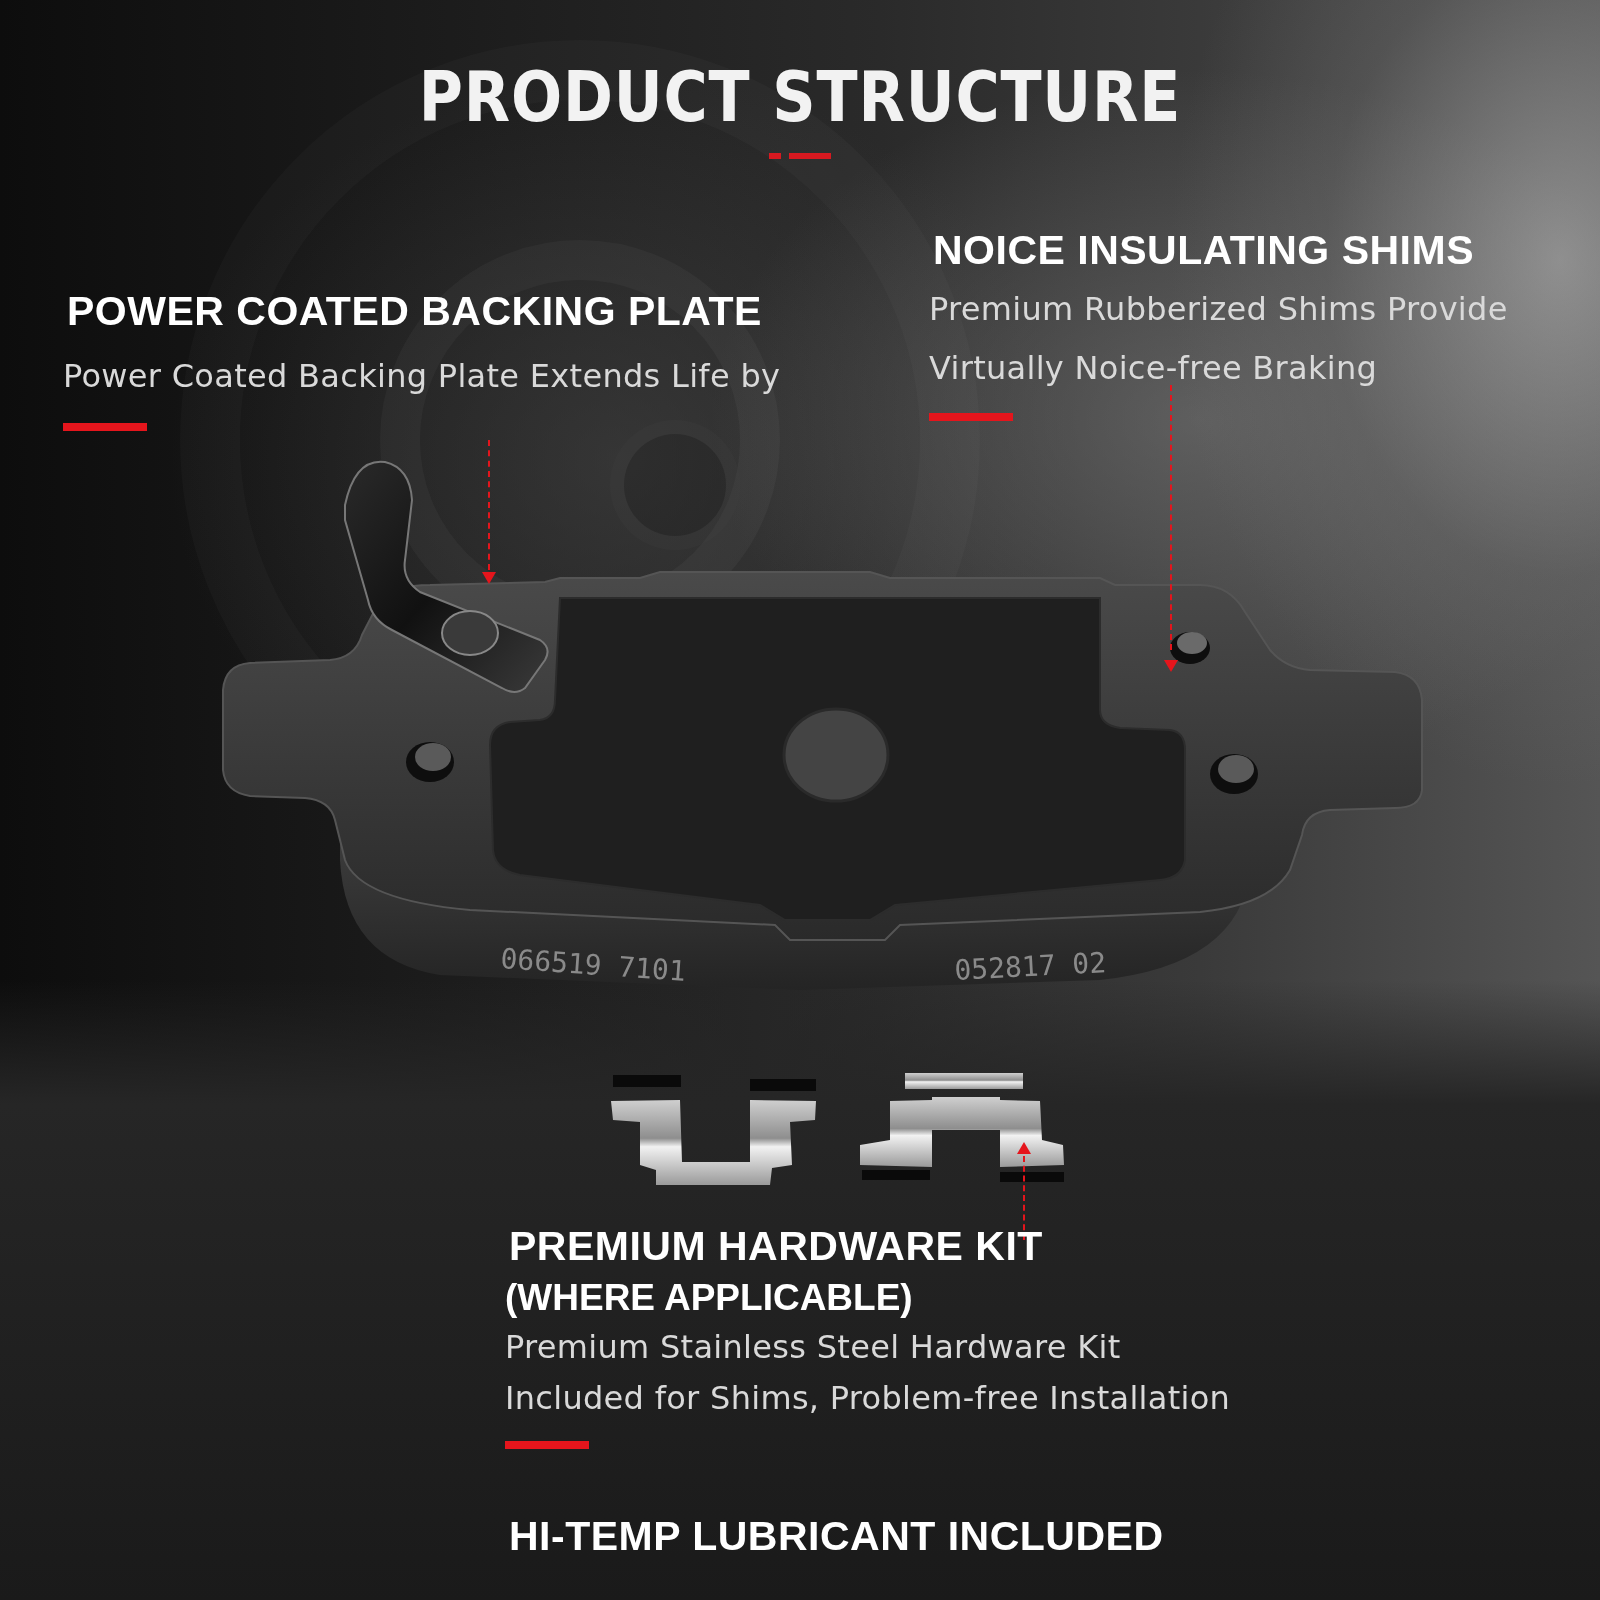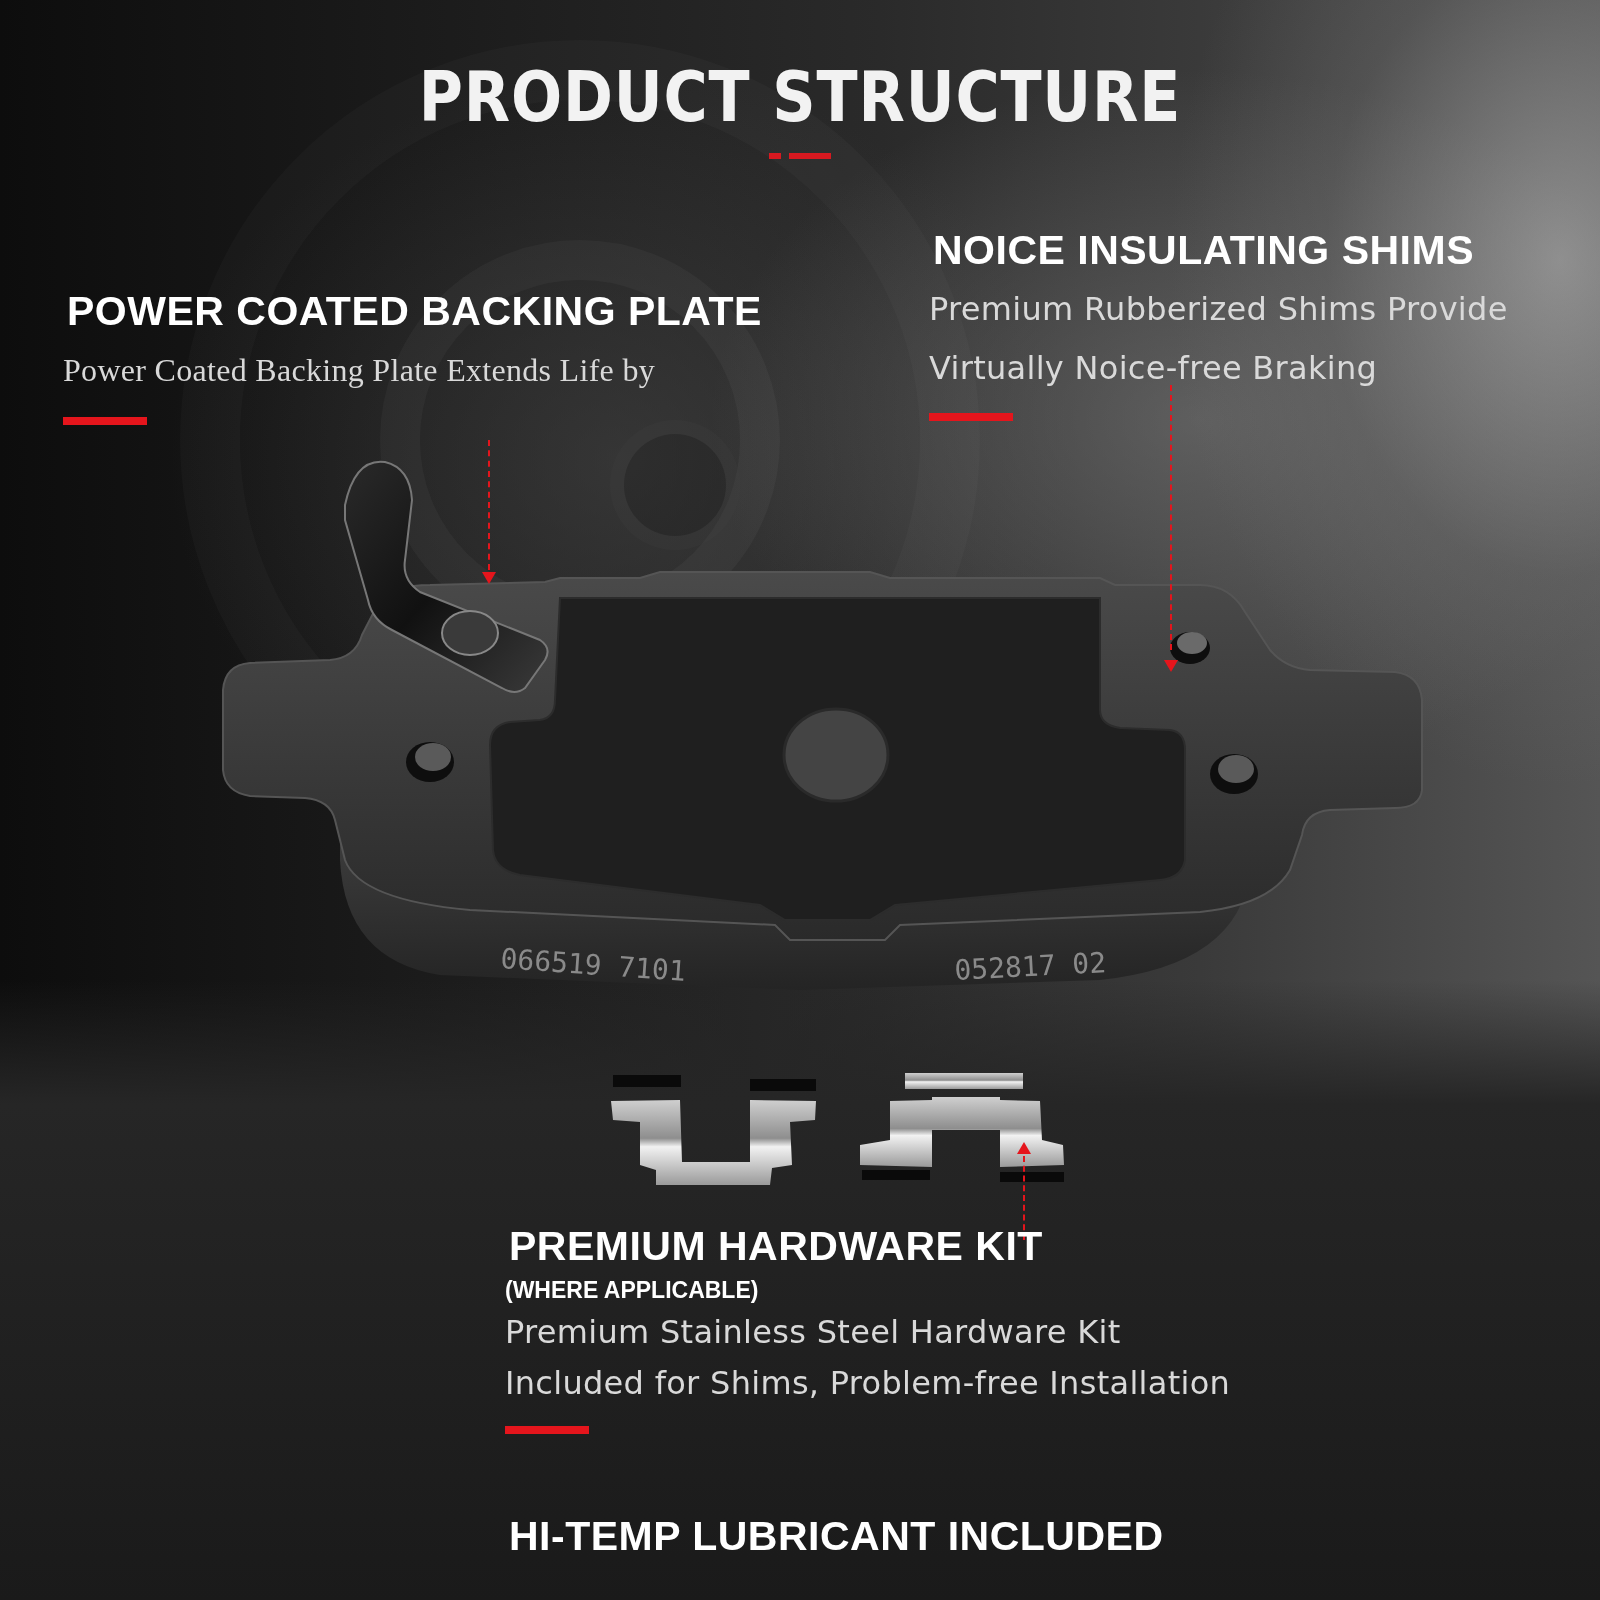--- a/index.html
+++ b/index.html
@@ -53,31 +53,31 @@
     }
     .title-underline .seg1 { position: absolute; left: 0; top: 0; width: 12px; height: 6px; background: #d71920; }
     .title-underline .seg2 { position: absolute; left: 20px; top: 0; width: 42px; height: 6px; background: #d71920; }
 
     .feature { position: absolute; color: #fff; }
     .feature h2 {
       margin: 4px; font-weight: bold; font-size: 41px; line-height: 1.1;
       letter-spacing: 0.5px; white-space: nowrap; color: #ffffff;
     }
     .feature .sub {
-      margin: 0; font-weight: bold; font-size: 23px; white-space: nowrap; color: #fff;
+      margin: 0; font-weight: bold; font-size: 37px; white-space: nowrap; color: #fff;
     }
     .feature p {
       margin: 0; font-family: "DejaVu Sans", sans-serif; font-weight: normal;
       font-size: 32px; line-height: 45px; color: #d9d9d9; white-space: nowrap;
       letter-spacing: 0.3px;
     }
     .red-bar { width: 84px; height: 8px; background: #e5151c; }
 
     #feat-backing { left: 63px; top: 285px; }
-    #feat-backing p { margin-top: 14px; font-family: Liberation Serif, serif; }
+    #feat-backing p { margin-top: 20px; }
     #feat-backing .red-bar { margin-top: 24px; }
 
     #feat-shims { left: 929px; top: 224px; }
     #feat-shims p { margin-top: 14px; }
     #feat-shims .red-bar { margin-top: 22px; }
 
     #feat-hardware { left: 505px; top: 1220px; }
     #feat-hardware .sub { margin-top: 8px; }
     #feat-hardware p { margin-top: 6px; }
     #feat-hardware .red-bar { margin-top: 20px; }

